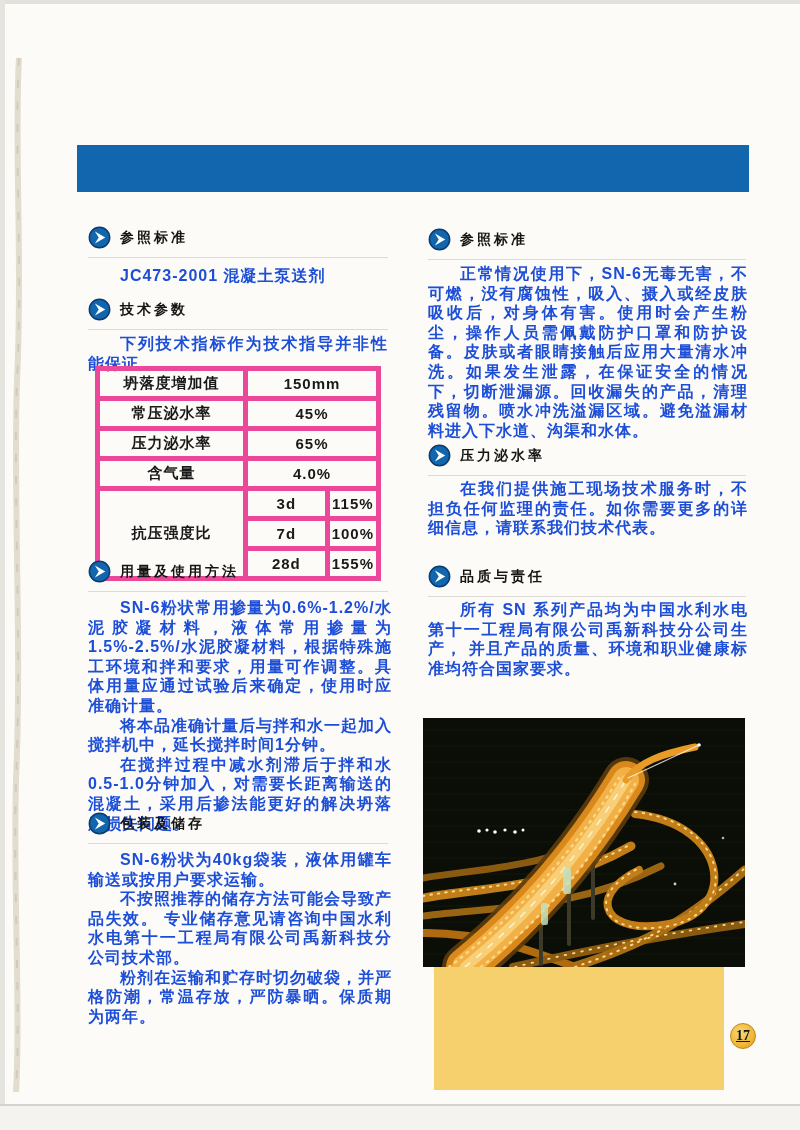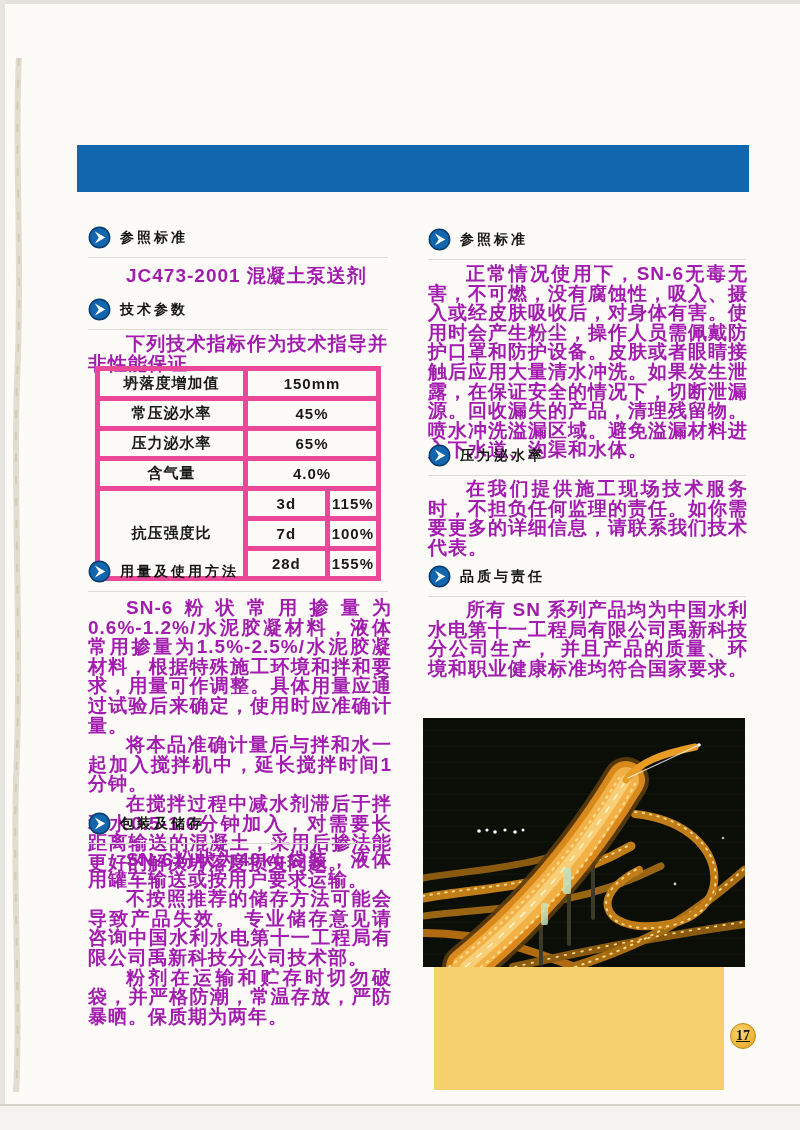--- a/index.html
+++ b/index.html
@@ -21,22 +21,22 @@
     position:absolute;left:77px;top:145px;width:672px;height:47px;
     background:#1266ad;
   }
   .sec-head{
     position:absolute;display:flex;align-items:center;gap:9px;
     font-weight:bold;font-size:14px;letter-spacing:3px;color:#151515;justify-content:center;
   }
   .bullet{width:23px;height:23px;display:inline-block;flex:0 0 auto;}
   .sec-rule{position:absolute;height:1px;background:#dcdad5;}
   .body-txt{
-    position:absolute;font-size:19px;line-height:19.6px;
-    text-align:justify;letter-spacing:1px;font-weight:600;color:#a21caf;
+    position:absolute;font-size:16px;line-height:19.6px;
+    text-align:justify;letter-spacing:1px;font-weight:600;color:#1d4ed8;
   }
   .body-txt p{margin:0;text-indent:2em;}
   .tech-table{
     position:absolute;left:95px;top:366px;width:286px;
     border-collapse:collapse;font-size:15px;font-weight:600;color:#191919;
   }
   .tech-table td{
     border:5px solid #ec4899;text-align:center;height:25px;
     letter-spacing:1px;padding:0 2px;
   }

